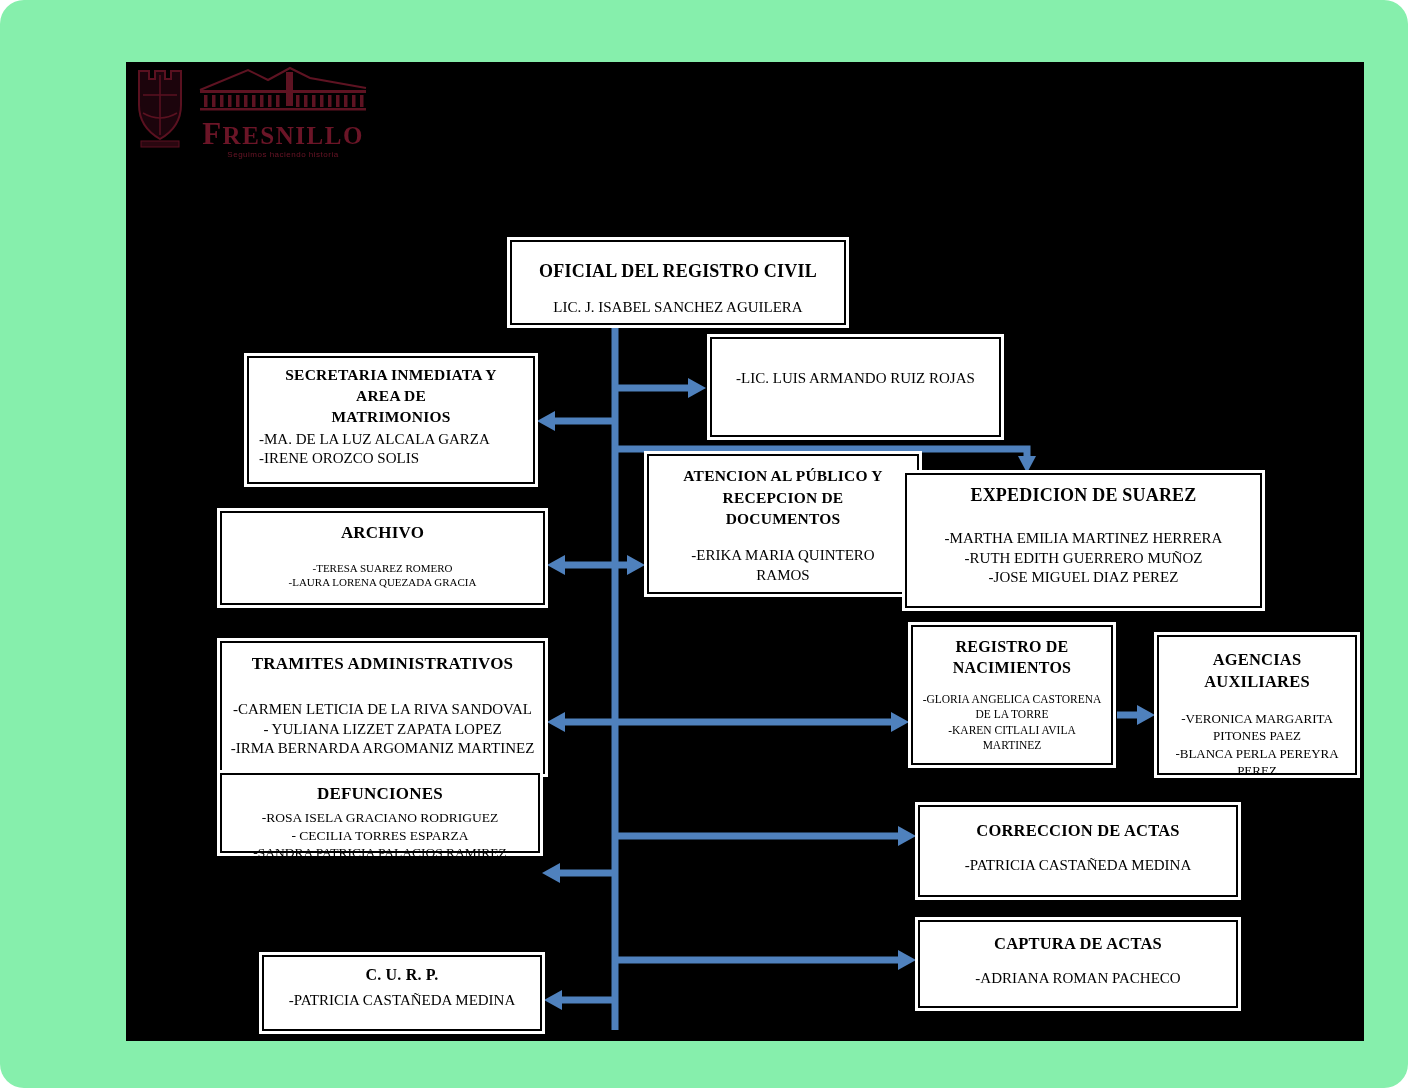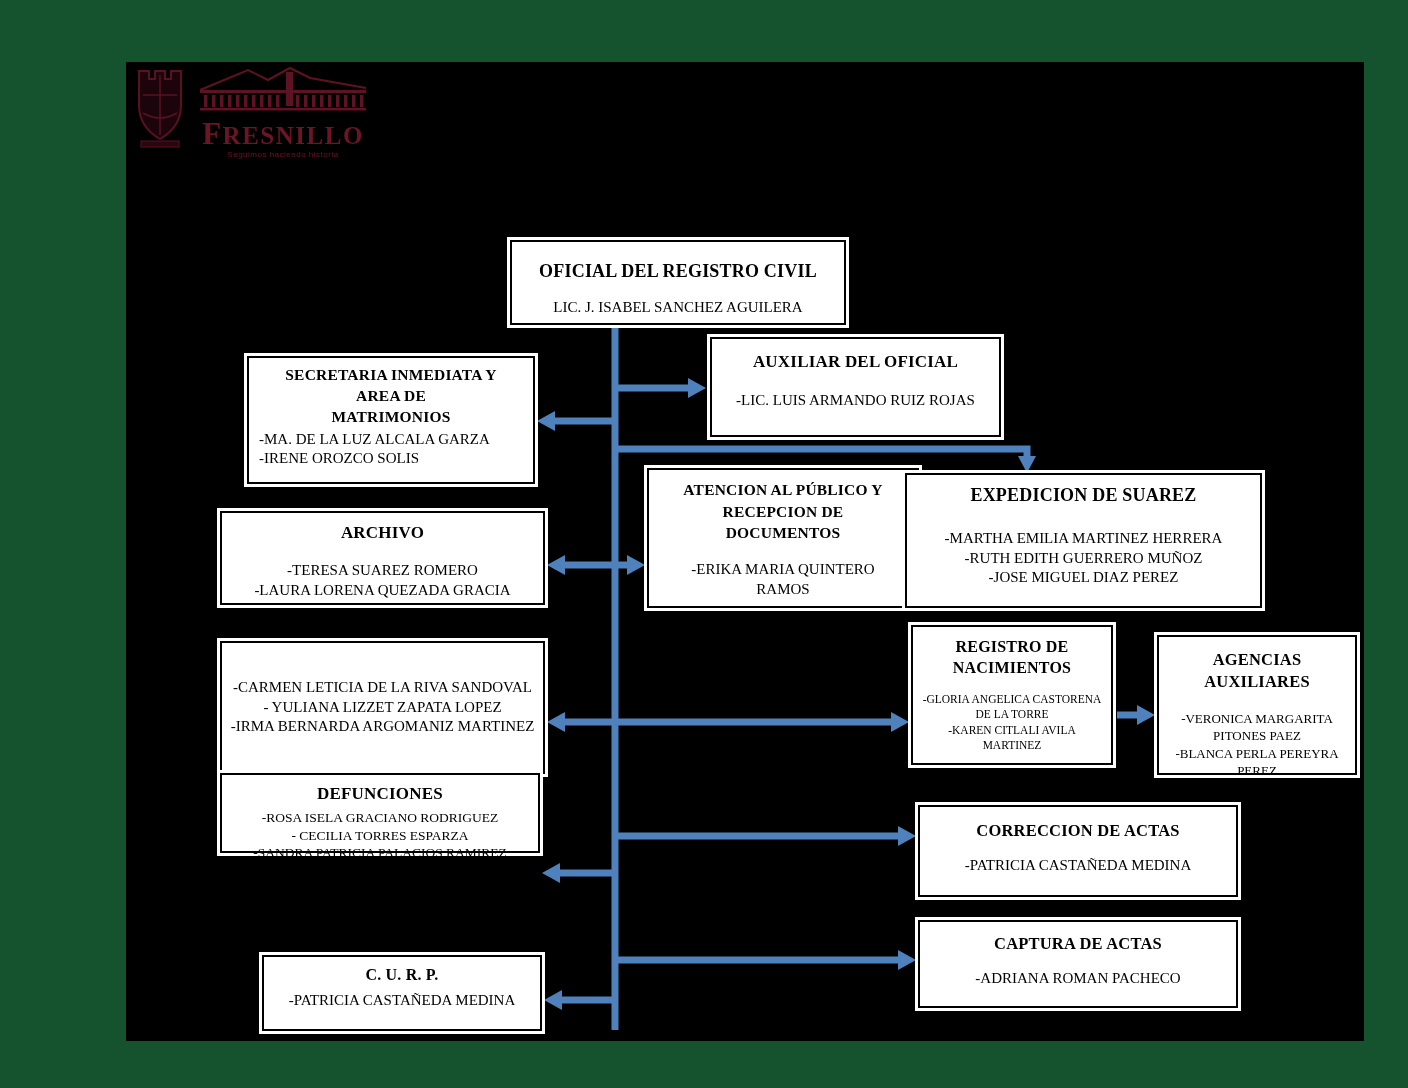--- a/index.html
+++ b/index.html
@@ -1,42 +1,42 @@
 <!DOCTYPE html>
 <html><head>
 <meta charset="utf-8">
 <style>
   html,body{margin:0;padding:0;}
   body{
     width:1408px;height:1088px;position:relative;
     background:#ffffff;
     font-family:"Liberation Serif", serif;
   }
-  .page{position:absolute;inset:0;background:#14532d;}
+  .page{position:absolute;inset:0;background:#86efac;border-radius:24px;}
   .slide{
     position:absolute;left:126px;top:62px;width:1238px;height:979px;
     background:#000000;overflow:hidden;
   }
   
   .box{
     position:absolute;background:#ffffff;color:#000;
     border:2px solid #000;box-shadow:0 0 0 3px #ffffff;
     box-sizing:border-box;text-align:center;line-height:1.3;
   }
   .box .t{font-weight:bold;letter-spacing:.2px;}
   .box .m{font-weight:normal;}
   .b-root{padding-top:18px}.b-root .t{font-size:18px}.b-root .m{font-size:15px;margin-top:15px}
   .b-aux{padding-top:12px}.b-aux .t{font-size:17px}.b-aux .m{font-size:15px;margin-top:18px}
   .b-sec{padding-top:7px}.b-sec .t{font-size:15.5px;line-height:1.35}
   .b-sec .m{font-size:15px;text-align:left;padding-left:10px}
   .b-sec .t-last{margin-bottom:2px}
   .b-ate{padding-top:9px}.b-ate .t{font-size:15.5px;line-height:1.4}.b-ate .m{font-size:15px}
   .b-ate .m-first{margin-top:16px}
   .b-exp{padding-top:9px}.b-exp .t{font-size:18px}.b-exp .m{font-size:15px}.b-exp .m-first{margin-top:22px}
-  .b-arc{padding-top:9px}.b-arc .t{font-size:17px}.b-arc .m{font-size:15px}.b-arc .m-first{margin-top:17px}
+  .b-arc{padding-top:9px}.b-arc .t{font-size:17px}.b-arc .m{font-size:11px}.b-arc .m-first{margin-top:17px}
   .b-tra{padding-top:10px}.b-tra .t{font-size:17px}.b-tra .m{font-size:15px}.b-tra .m-first{margin-top:25px}
   .b-reg{padding-top:10px}.b-reg .t{font-size:16px;line-height:1.3}.b-reg .m{font-size:11.5px;line-height:1.35}
   .b-reg .m-first{margin-top:13px}
   .b-age{padding-top:12px}.b-age .t{font-size:16.5px;line-height:1.35}.b-age .m{font-size:13px;line-height:1.35}
   .b-age .m-first{margin-top:16px}
   .b-def{padding-top:8px}.b-def .t{font-size:17px}.b-def .m{font-size:13.5px;line-height:1.3}
   .b-def .m-first{margin-top:4px}
   .b-cor{padding-top:13px}.b-cor .t{font-size:16.5px}.b-cor .m{font-size:15px;margin-top:15px}
   .b-cap{padding-top:11px}.b-cap .t{font-size:16.5px}.b-cap .m{font-size:15px;margin-top:15px}
   .b-cur{padding-top:8px}.b-cur .t{font-size:16px}.b-cur .m{font-size:15px;margin-top:5px}
@@ -126,33 +126,32 @@
         <polygon points="436,928 436,948 418,938" stroke="none"></polygon>
       </g>
     </svg>
 
     <div class="box b-root" style="left:384px;top:178px;width:336px;height:85px">
       <div class="t">OFICIAL DEL REGISTRO CIVIL</div>
       <div class="m">LIC. J. ISABEL SANCHEZ AGUILERA</div>
     </div>
 
     <div class="box b-aux" style="left:584px;top:275px;width:291px;height:100px">
-      <div class="t">AUXILIAR DEL OFICIAL</div>
       <div class="m">-LIC. LUIS ARMANDO RUIZ ROJAS</div>
     </div>
 
     <div class="box b-sec" style="left:121px;top:294px;width:288px;height:128px">
       <div class="t">SECRETARIA INMEDIATA Y</div>
       <div class="t">AREA DE</div>
       <div class="t t-last">MATRIMONIOS</div>
       <div class="m">-MA. DE LA LUZ ALCALA GARZA</div>
       <div class="m">-IRENE OROZCO SOLIS</div>
     </div>
 
-    <div class="box b-ate" style="left:521px;top:406px;width:272px;height:140px">
+    <div class="box b-ate" style="left:521px;top:392px;width:272px;height:140px">
       <div class="t">ATENCION AL PÚBLICO Y</div>
       <div class="t">RECEPCION DE</div>
       <div class="t">DOCUMENTOS</div>
       <div class="m m-first">-ERIKA MARIA QUINTERO</div>
       <div class="m">RAMOS</div>
     </div>
 
     <div class="box b-exp" style="left:779px;top:411px;width:357px;height:135px">
       <div class="t">EXPEDICION DE SUAREZ</div>
       <div class="m m-first">-MARTHA EMILIA MARTINEZ HERRERA</div>
@@ -160,20 +159,21 @@
       <div class="m">-JOSE MIGUEL DIAZ PEREZ</div>
     </div>
 
     <div class="box b-arc" style="left:94px;top:449px;width:325px;height:94px">
       <div class="t">ARCHIVO</div>
       <div class="m m-first">-TERESA SUAREZ ROMERO</div>
       <div class="m">-LAURA LORENA QUEZADA GRACIA</div>
     </div>
 
     <div class="box b-tra" style="left:94px;top:579px;width:325px;height:133px">
+      <div class="t">TRAMITES ADMINISTRATIVOS</div>
       <div class="m m-first">-CARMEN LETICIA DE LA RIVA SANDOVAL</div>
       <div class="m">- YULIANA LIZZET ZAPATA LOPEZ</div>
       <div class="m">-IRMA BERNARDA ARGOMANIZ MARTINEZ</div>
     </div>
 
     <div class="box b-reg" style="left:785px;top:563px;width:202px;height:140px">
       <div class="t">REGISTRO DE</div>
       <div class="t">NACIMIENTOS</div>
       <div class="m m-first">-GLORIA ANGELICA CASTORENA</div>
       <div class="m">DE LA TORRE</div>

